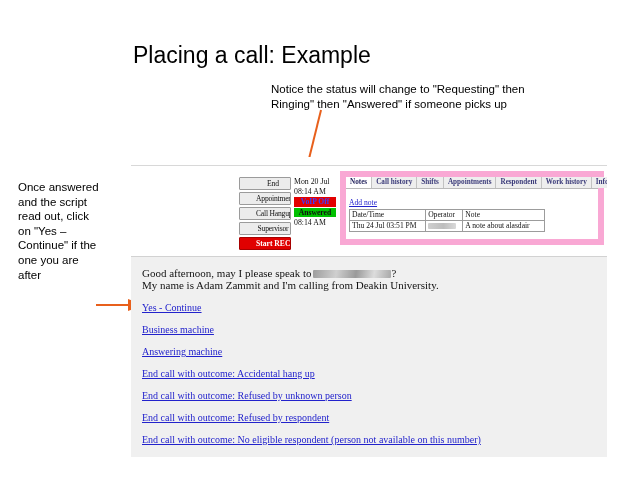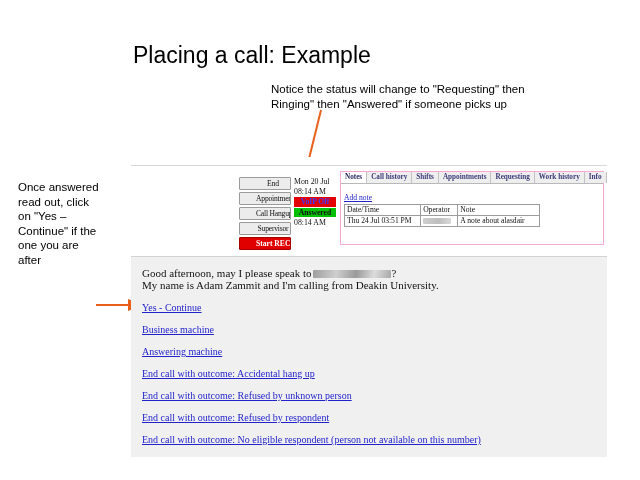--- a/index.html
+++ b/index.html
@@ -209,21 +209,21 @@
     white-space: nowrap;
   }
   .badge.voip-off { background: #e20000; color: #3b3bff; }
   .badge.answered { background: #00c000; color: #111111; }
 
   
   .right-panel {
     position: absolute;
     left: 209px; top: 5px;
     width: 264px; height: 74px;
-    border: 1px solid #f9a8d4;
+    border: 6px solid #f9a8d4;
     background: #ffffff;
     box-sizing: border-box;
   }
   .tabstrip {
     height: 11px;
     display: flex;
     align-items: stretch;
     background: #ffffff;
     border-bottom: 1px solid #b9b9b9;
   }
@@ -332,20 +332,21 @@
 
 <div id="slide-title">Placing a call: Example</div>
 
 <div id="callout-top">
   <span class="line">Notice the status will change to "Requesting" then</span>
   <span class="line">Ringing" then "Answered" if someone picks up</span>
 </div>
 
 <div id="callout-left">
   <span class="line">Once answered</span>
+  <span class="line">and the script</span>
   <span class="line">read out, click</span>
   <span class="line">on "Yes –</span>
   <span class="line">Continue" if the</span>
   <span class="line">one you are</span>
   <span class="line">after</span>
 </div>
 
 <svg class="arrow-svg" id="arrow-top" width="26" height="78" viewBox="0 0 26 78">
   <line x1="23" y1="2" x2="8" y2="63" stroke="#E8601C" stroke-width="2"></line>
   <polygon points="10.5,56 12,72 1.5,60.5" fill="#E8601C"></polygon>
@@ -378,21 +379,21 @@
       <span class="badge answered">Answered</span>
       <div class="stat-text">08:14 AM</div>
     </div>
 
     <div class="right-panel">
       <div class="tabstrip">
         <span class="tab active">Notes</span>
         <span class="tab">Call history</span>
         <span class="tab">Shifts</span>
         <span class="tab">Appointments</span>
-        <span class="tab">Requesting</span>
+        <span class="tab">Respondent</span>
         <span class="tab">Work history</span>
         <span class="tab">Info</span>
 
       </div>
 
       <div class="notes-body">
         <span class="addnote-link">Add note</span>
         <table class="notes-table">
           <tbody>
               <tr>

